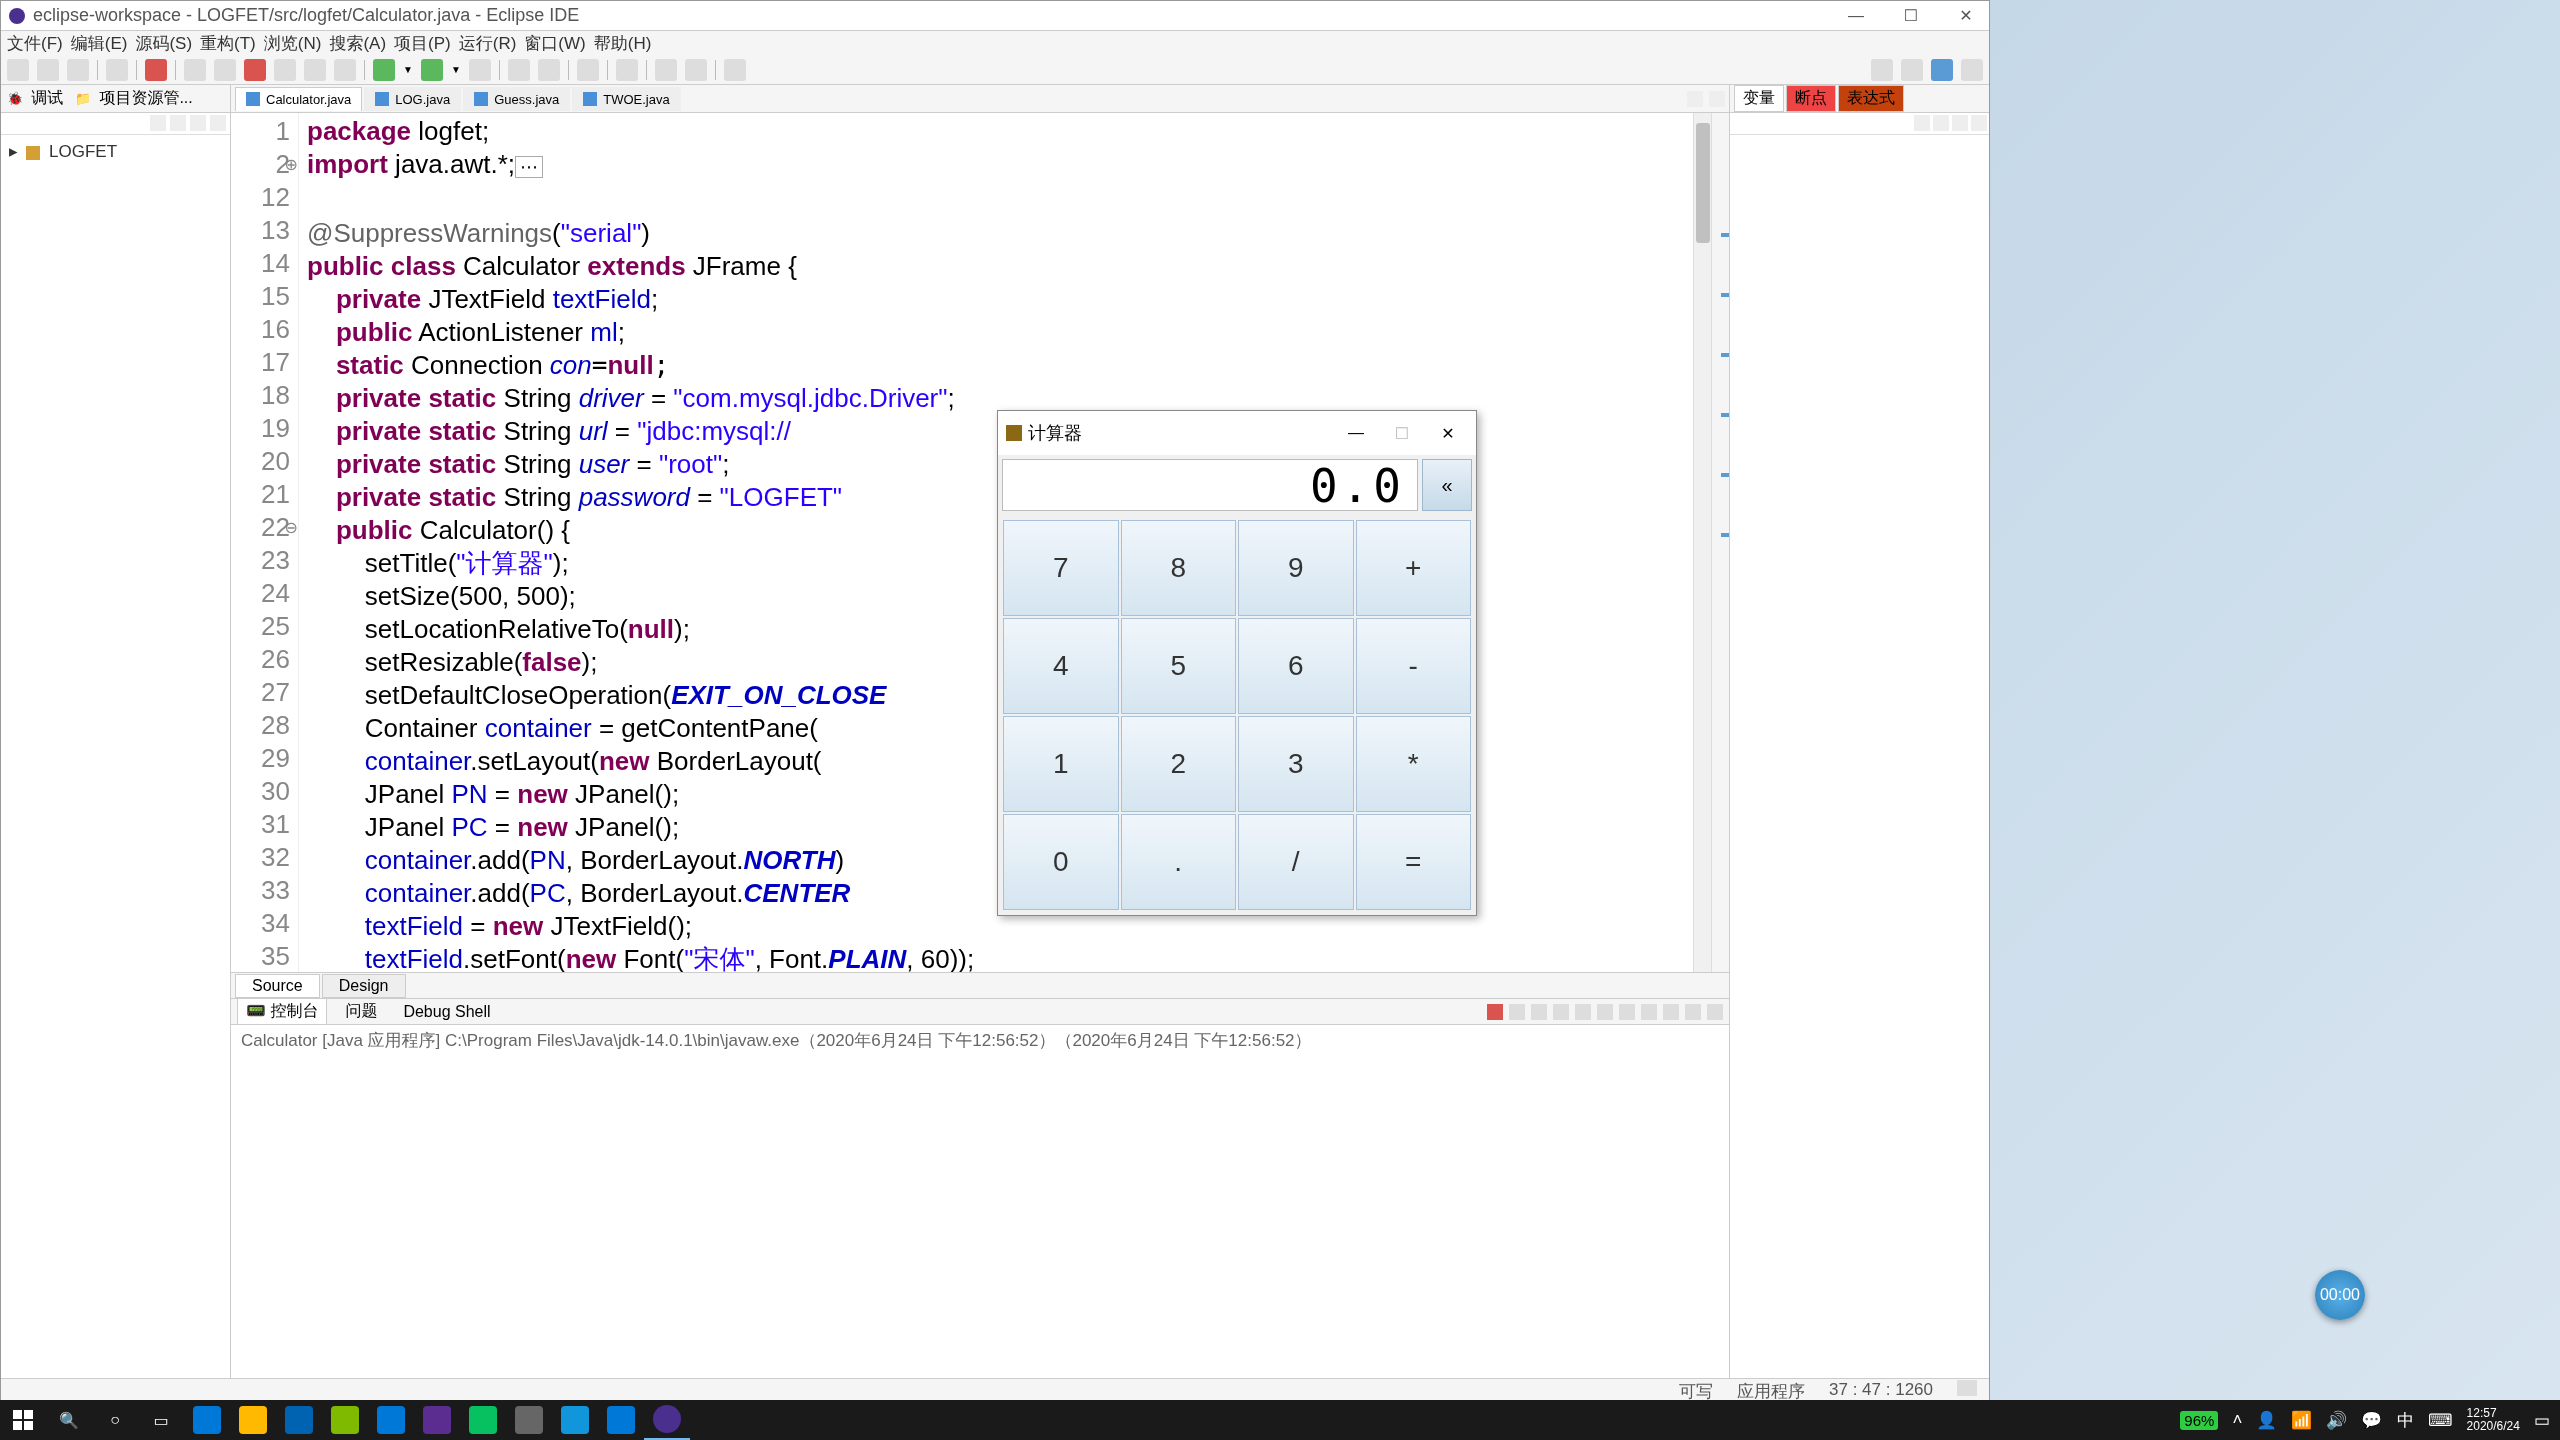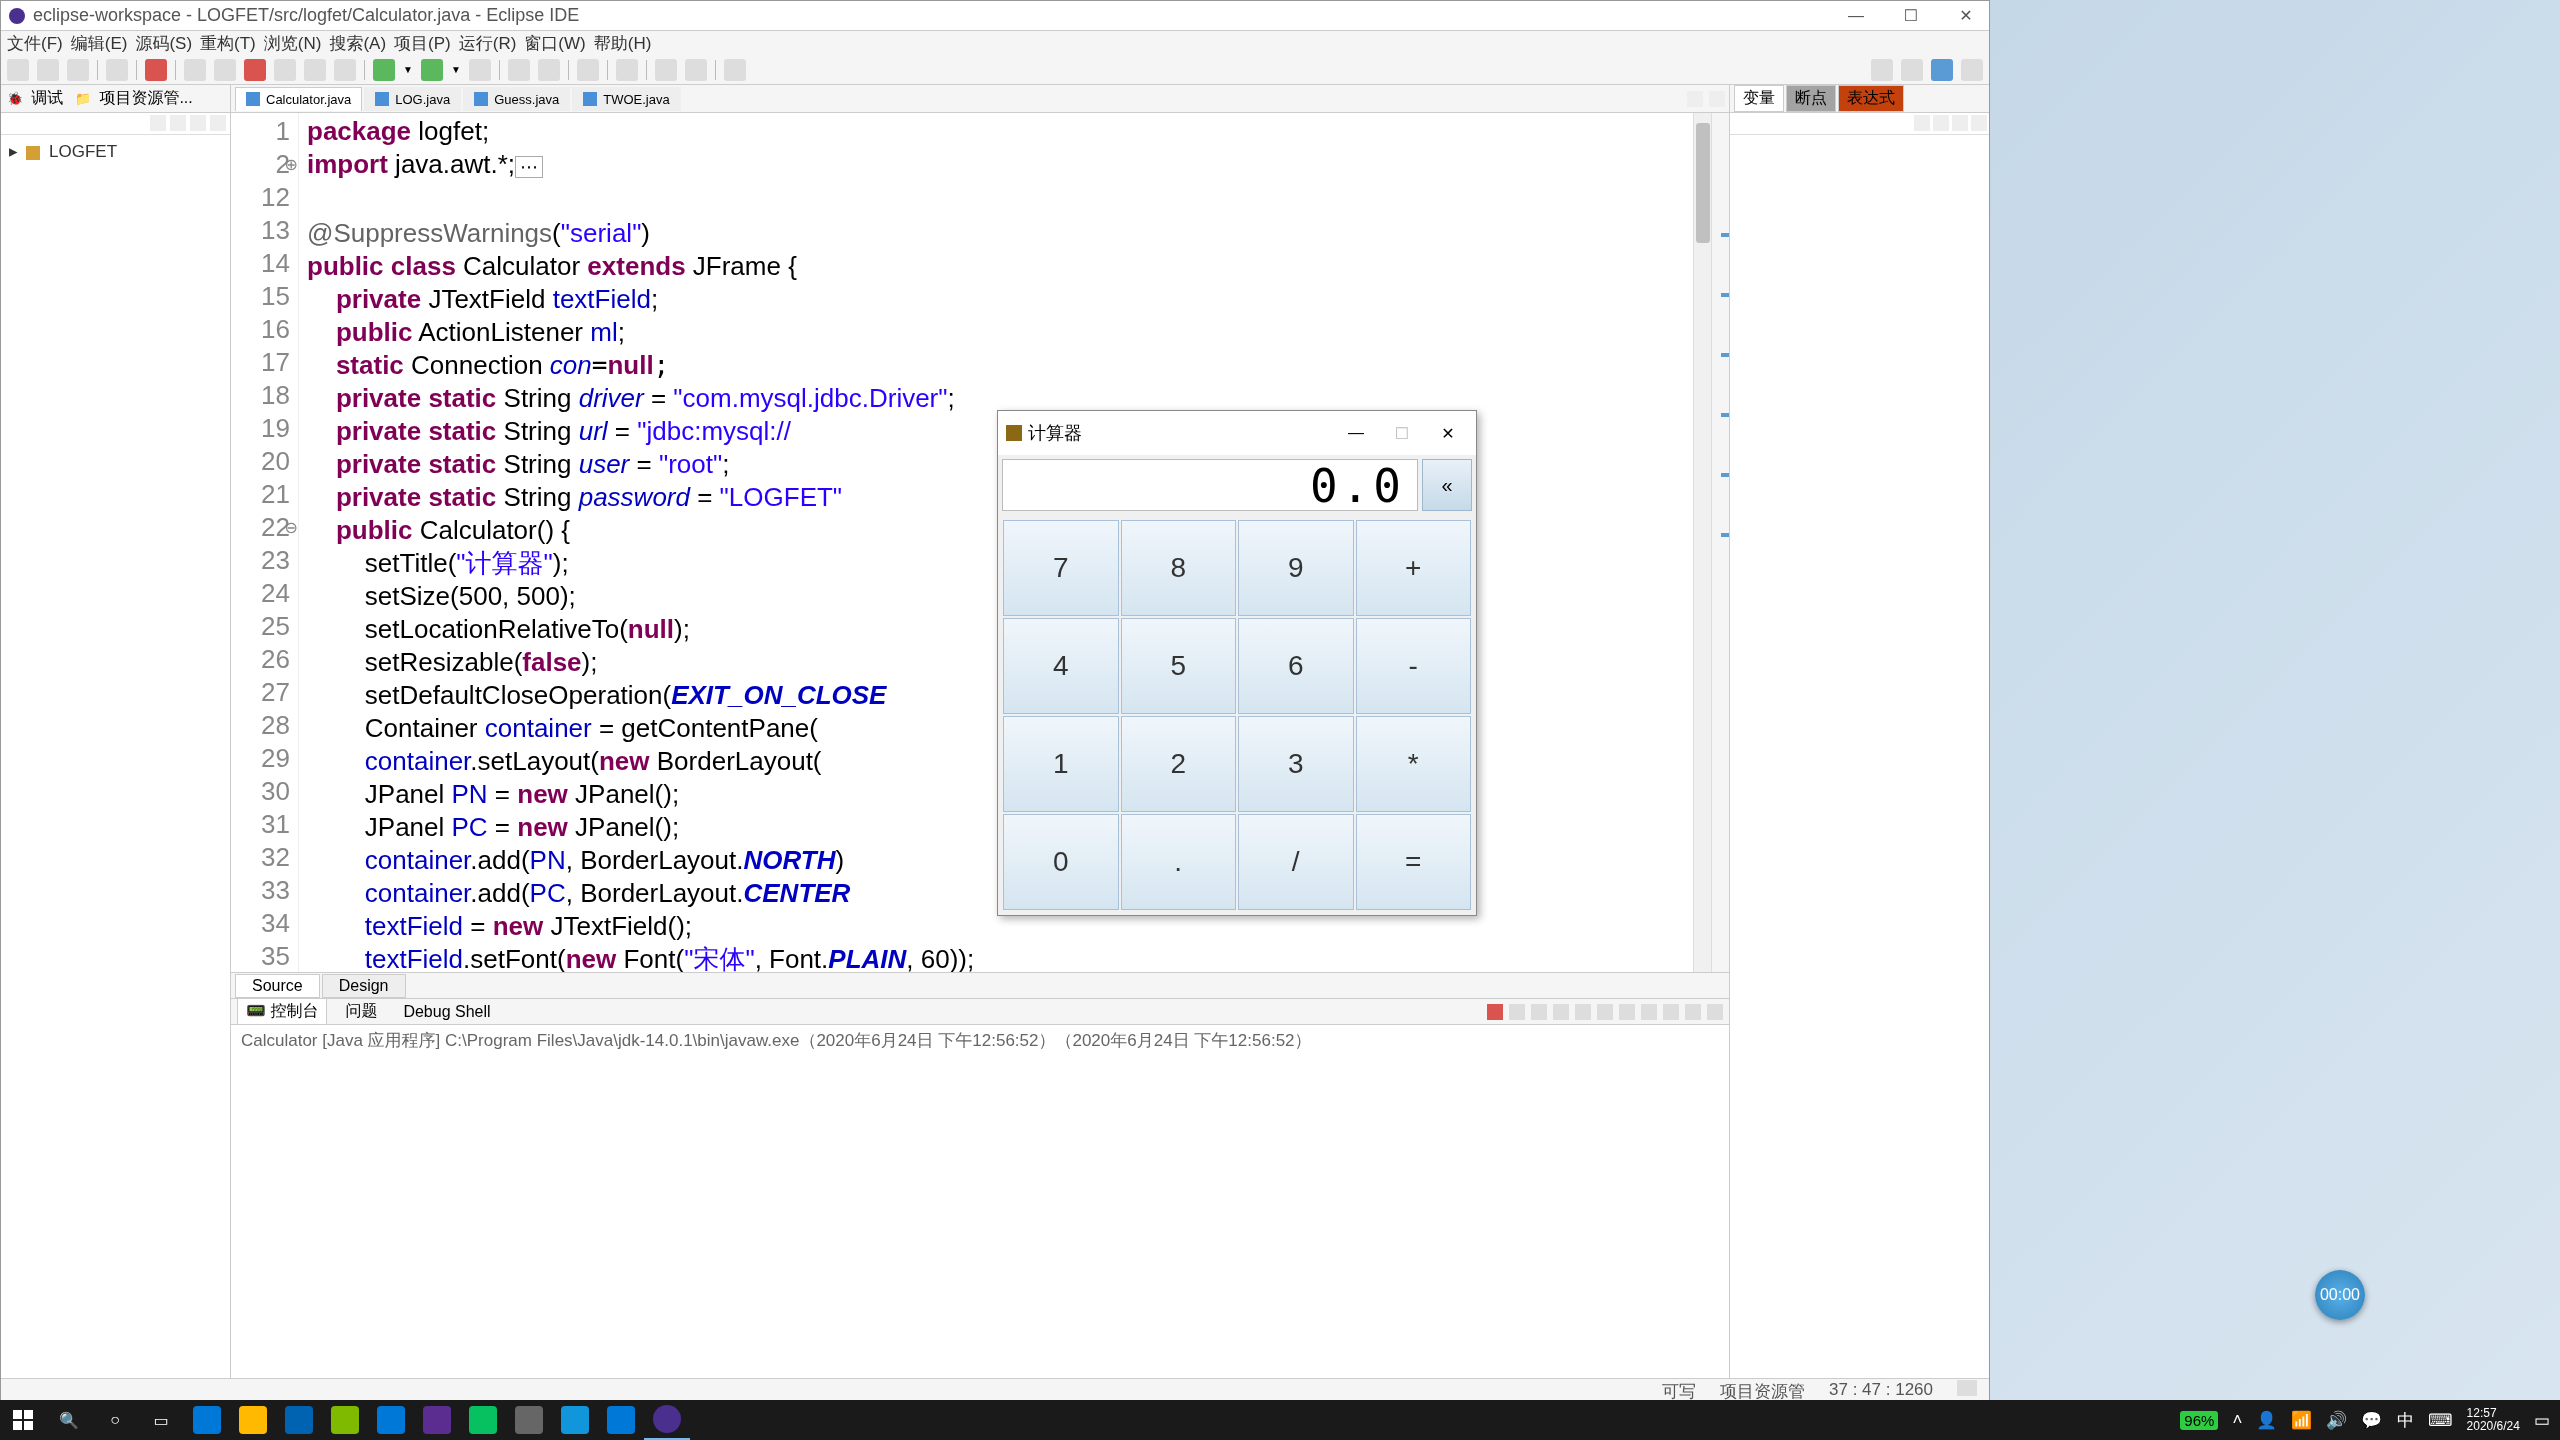--- a/index.html
+++ b/index.html
@@ -285,36 +285,36 @@
         </div>
         <div class="console">
           <span>Calculator [Java 应用程序] C:\Program Files\Java\jdk-14.0.1\bin\javaw.exe（2020年6月24日 下午12:56:52）（2020年6月24日 下午12:56:52）</span>
         </div>
       </div>
     </div>
 
     <div class="right-panel">
       <div class="rp-tabs">
         <span class="rp-tab">变量</span>
-        <span class="rp-tab" style="background:#a3a3a3">断点</span>
+        <span class="rp-tab" style="background:#ef4444">断点</span>
         <span class="rp-tab" style="background:#c2410c">表达式</span>
       </div>
       <div class="rp-mini-toolbar">
         <span class="lp-mini"></span>
         <span class="lp-mini"></span>
         <span class="lp-mini"></span>
         <span class="lp-mini"></span>
       </div>
     </div>
   </div>
 
   <div class="status-bar">
     <div class="status-right">
       <span>可写</span>
-      <span>项目资源管</span>
+      <span>应用程序</span>
       <span>37 : 47 : 1260</span>
       <span style="width:20px;height:16px;background:#ddd"></span>
     </div>
   </div>
 </div>
 
 <div class="calc-window">
   <div class="calc-title">
     <span class="calc-title-icon"></span>
     <span>计算器</span>

